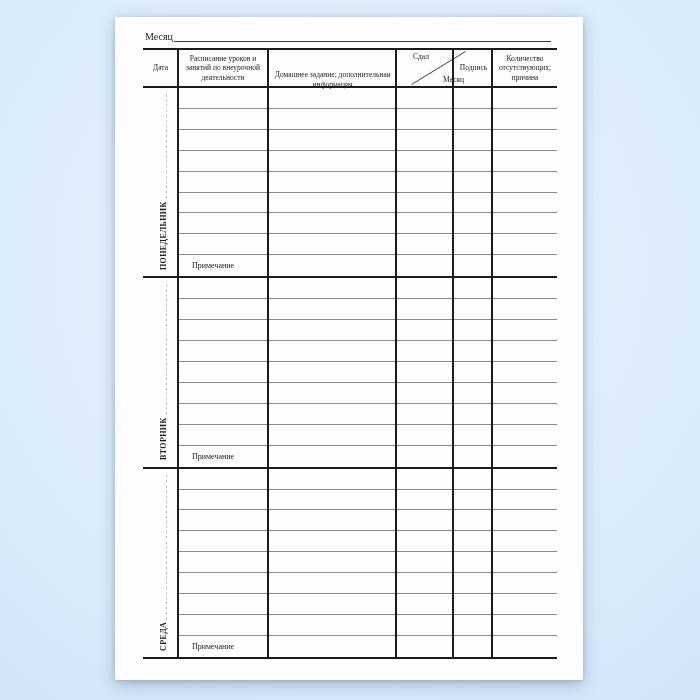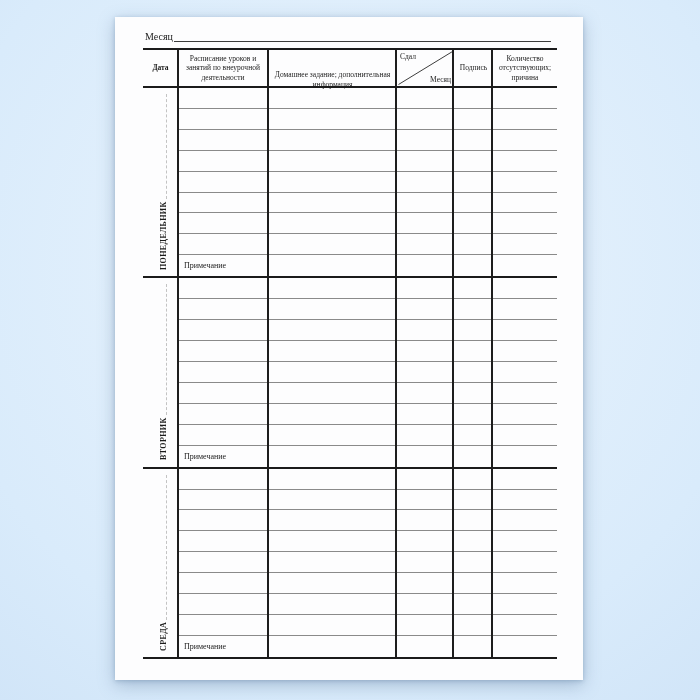--- a/index.html
+++ b/index.html
@@ -21,47 +21,47 @@
   .jtable{position:absolute; left:28px; top:31px; width:414px;}
   .theader{
     position:relative; height:36px;
     border-top:2.5px solid #1b1b1b; border-bottom:2.5px solid #1b1b1b;
   }
   .hcell{
     position:absolute; top:0; bottom:0;
     display:flex; align-items:center; justify-content:center; text-align:center;
     font-size:7.5px; line-height:9.5px; padding:1px 2px; box-sizing:border-box;
   }
-  .c1{left:0;   width:35px;font-weight:bold;}
+  .c1{left:0;   width:35px;}
   .c2{left:35px; width:90px;}
   .c3{left:125px;width:129px;margin-top:23px;}
   .c4{left:254px;width:57px;}
   .c5{left:311px;width:39px;}
   .c6{left:350px;width:64px;}
   .vline{position:absolute; top:0; bottom:0; width:2px; background:#1d1d1d;}
   .vl1{left:34px;} .vl2{left:124px;} .vl3{left:252px;} .vl4{left:309px;} .vl5{left:348px;}
   
-  .splitcell{display:block; padding:0;}
+  .splitcell{display:block; padding:0;margin-left:13px;}
   .splitcell svg{position:absolute; left:0; top:0; width:100%; height:100%;}
   .split-top{position:absolute; left:3px; top:2px; font-size:7.5px;}
   .split-bottom{position:absolute; right:3px; bottom:2px; font-size:7.5px;}
   
   .block{position:relative; height:188.3px; border-bottom:2.5px solid #1b1b1b;}
   .day-cell{position:absolute; left:0; top:0; bottom:0; width:34px;}
   .day-rot{
     position:absolute; left:50%; top:50%; width:176px; height:16px;
     transform:translate(-50%,-50%) rotate(-90deg);
     display:flex; align-items:flex-end;
   }
   .day-word{font-weight:bold; font-size:8px; line-height:9px; letter-spacing:.4px; white-space:nowrap;}
   .fill-line{flex:1; border-bottom:1.5px dashed #c3c3c3; margin:0 0 1px 2px;}
   .rows{position:absolute; left:35px; right:0; top:0; bottom:21px; display:flex; flex-direction:column;}
   .row{flex:1; border-bottom:1.2px solid #8a8a8a;}
   .note-row{position:absolute; left:35px; right:0; bottom:0; height:21px; display:flex; align-items:center;}
-  .note-label{font-size:8px; padding-left:6px;}
+  .note-label{font-size:8px; padding-left:14px;}
 </style>
 </head>
 <body>
 
 <div class="sheet">
 
   <div class="month-row">
     <span class="month-word">Месяц</span>
     <span class="month-line"></span>
   </div>

